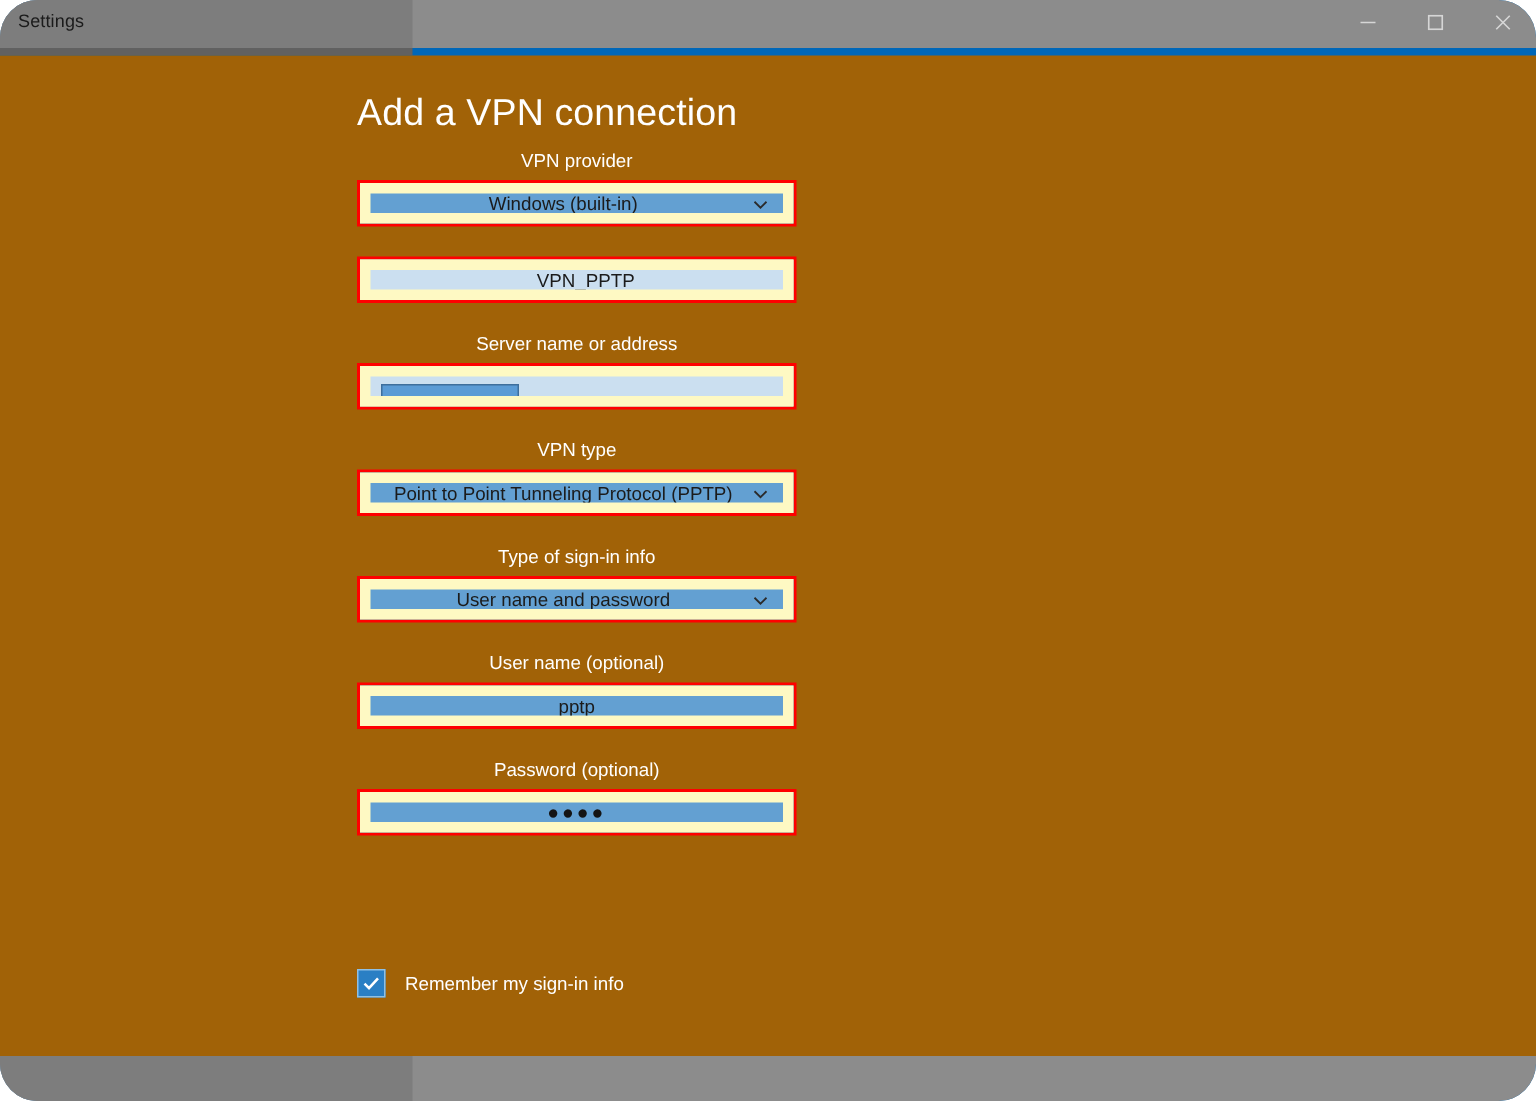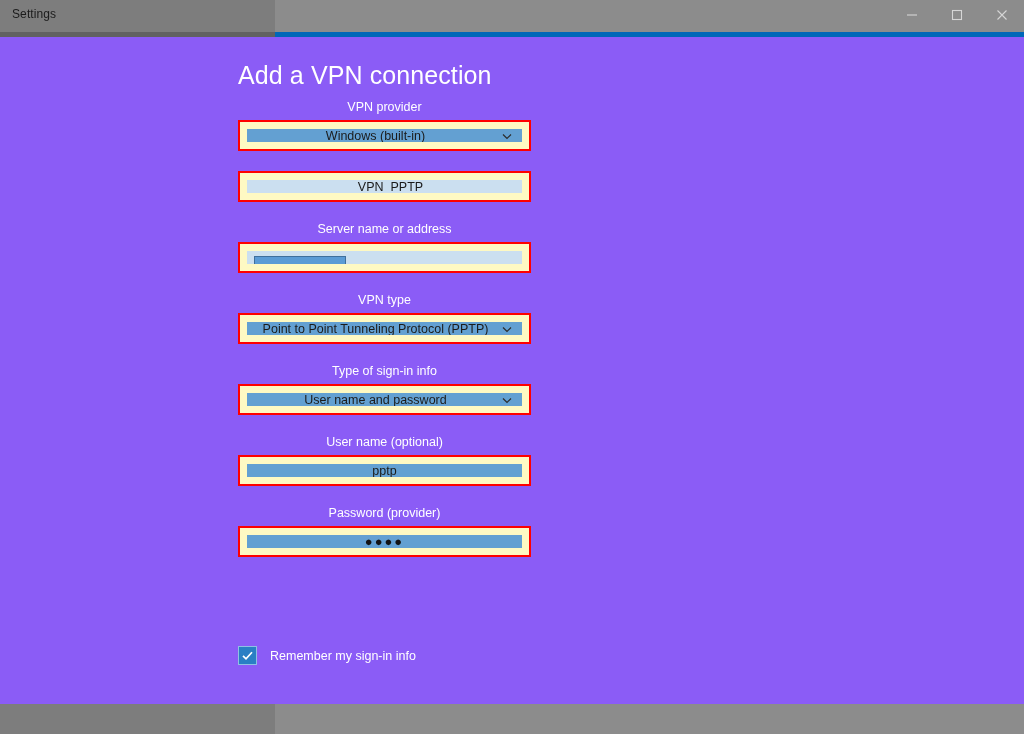--- a/index.html
+++ b/index.html
@@ -17,20 +17,21 @@
   }
 
   
   #app-window {
     position: absolute;
     left: 0; top: 0;
     width: 1024px;
     height: 734px;
     background: #0067b8;
     overflow: hidden;
+    border-radius: 25px;
   }
 
   
   #title-bar {
     position: absolute;
     left: 0; top: 0;
     width: 1024px;
     height: 32px;
     background: #8c8c8c;
   }
@@ -70,21 +71,21 @@
   #close-button    { right: 0px; }
   .caption-button svg { display: block; }
   .caption-glyph { stroke: #d6d6d6; stroke-width: 1.1; fill: none; }
 
   
   #settings-page {
     position: absolute;
     left: 0; top: 37px;
     width: 1024px;
     height: 667px;
-    background: #8b5cf6;
+    background: #a16207;
   }
 
   #page-title {
     position: absolute;
     left: 238px;
     top: 24px;
     font-size: 25px;
     color: #ffffff;
     font-weight: normal;
     letter-spacing: 0.1px;
@@ -350,21 +351,21 @@
       <div class="field-group">
         <span class="field-label">User name (optional)</span>
         <div class="highlight-box">
           <div class="control fill-medium">
             <span class="value">pptp</span>
           </div>
         </div>
       </div>
 
       <div class="field-group">
-        <span class="field-label">Password (provider)</span>
+        <span class="field-label">Password (optional)</span>
         <div class="highlight-box">
           <div class="control fill-medium">
             <span class="value password-dots">●●●●</span>
           </div>
         </div>
       </div>
 
     </div>
 
     <div id="remember-row">

